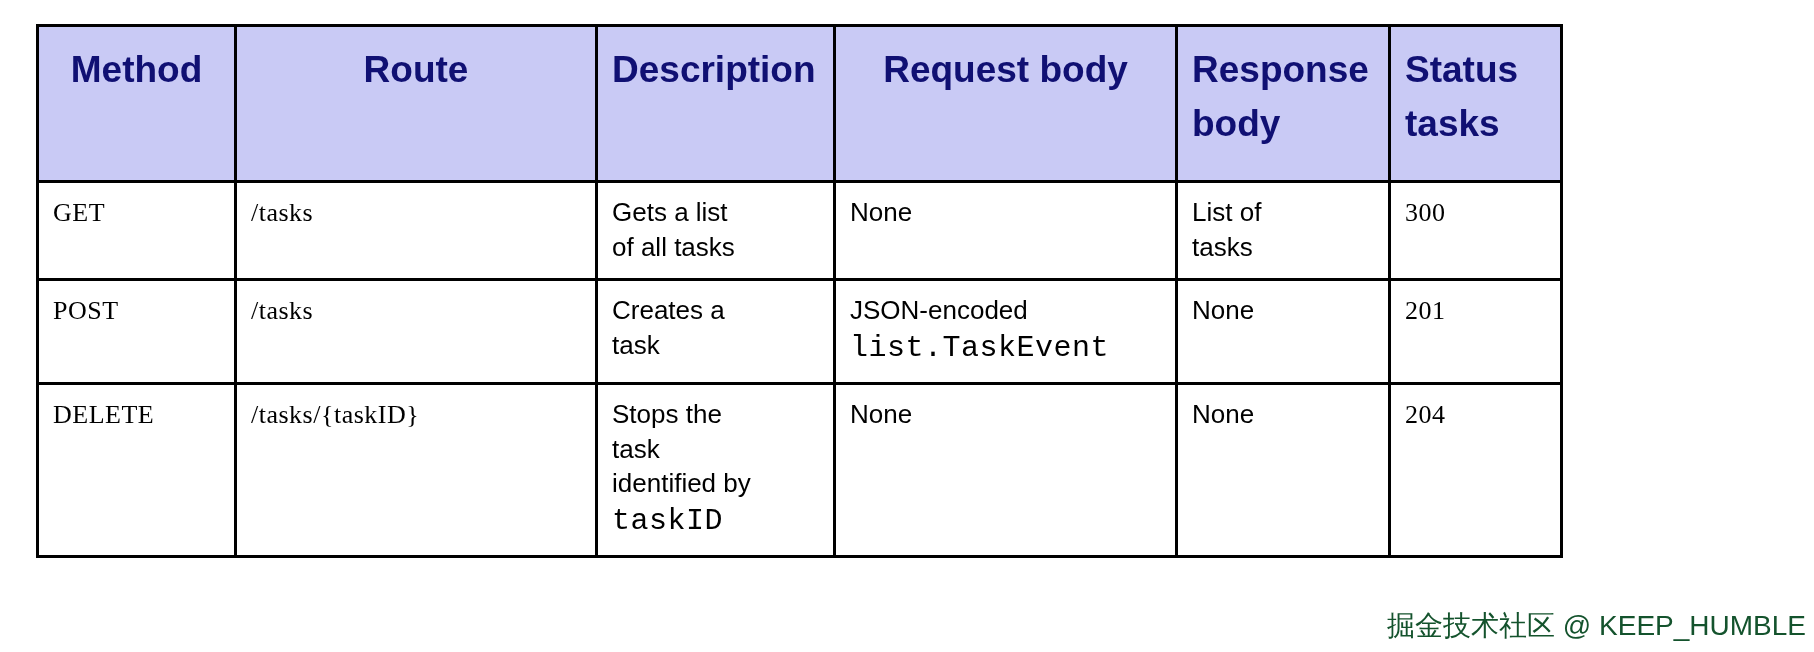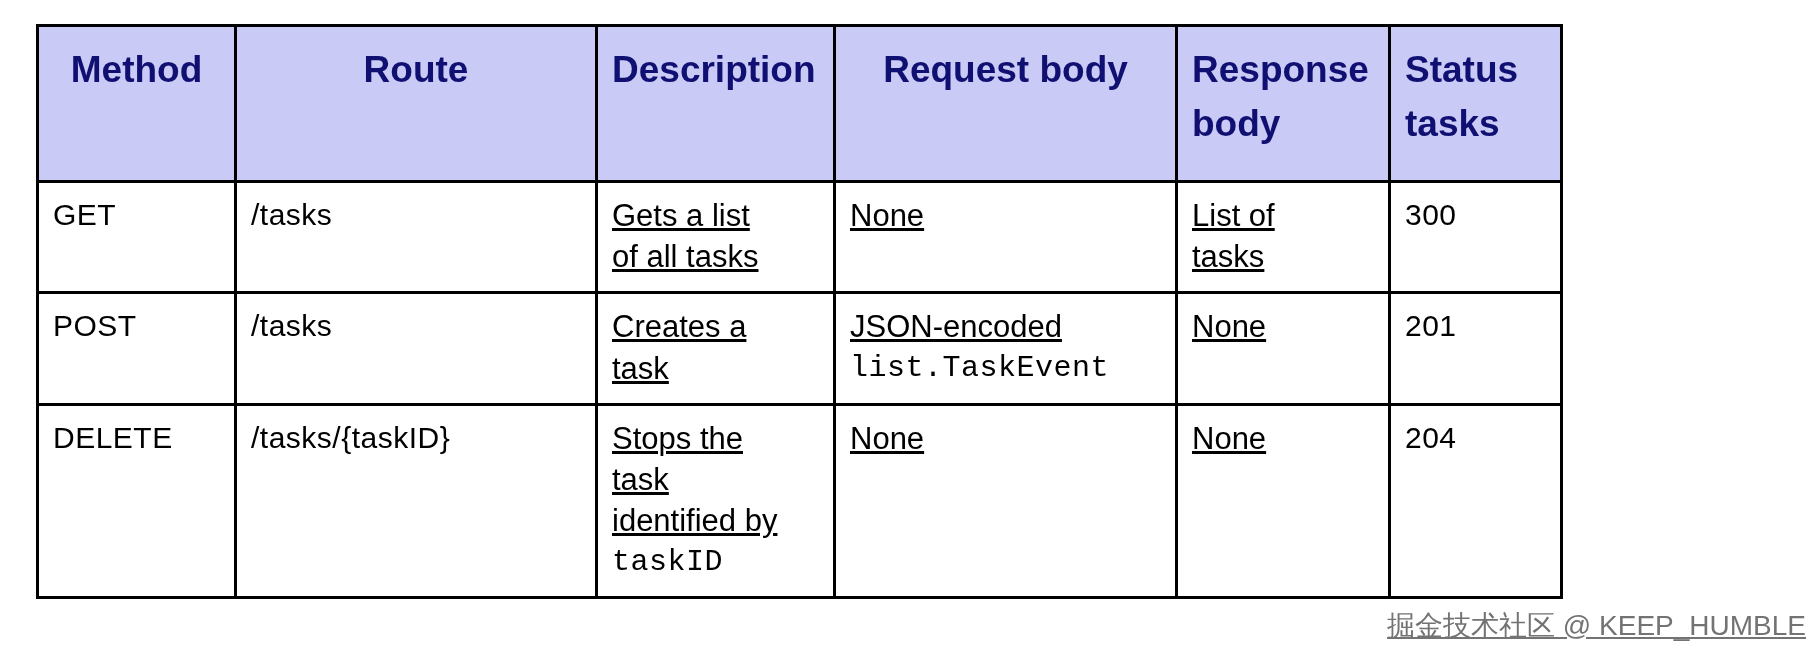--- a/index.html
+++ b/index.html
@@ -54,32 +54,31 @@
 
   
   table.api-table tbody td {
     background: #ffffff;
     color: #000000;
     padding: 12px 14px 14px 14px;
     box-sizing: border-box;
   }
 
   .mono {
-    font-family: Liberation Sans, sans-serif;
-    font-size: 30px;
+    font-family: Liberation Serif, serif;
+    font-size: 26px;
     line-height: 1.35;
     letter-spacing: 0.5px;
     white-space: pre;
   }
 
   .sans {
     font-family: "Liberation Sans", sans-serif;
-    font-size: 31px;
+    font-size: 26px;
     line-height: 1.33;
-    text-decoration: underline;
   }
 
   .sans .line,
   .mono-line {
     display: block;
   }
 
   .mono-line {
     font-family: "Liberation Mono", "DejaVu Sans Mono", monospace;
     font-size: 30px;
@@ -98,27 +97,26 @@
   col.c-route    { width: 361px; }
   col.c-desc     { width: 238px; }
   col.c-reqbody  { width: 342px; }
   col.c-respbody { width: 213px; }
   col.c-status   { width: 172px; }
 
   #watermark {
     position: absolute;
     right: 8px;
     bottom: 12px;
-    color: #737373;
+    color: #14532d;
     font-family: "Liberation Sans", sans-serif;
     font-size: 28px;
     line-height: 1;
     white-space: nowrap;
     user-select: none;
-    text-decoration: underline;
   }
 </style>
 </head>
 <body>
 
 <div id="api-table-wrap">
   <table class="api-table">
     <colgroup>
       <col class="c-method">
       <col class="c-route">

